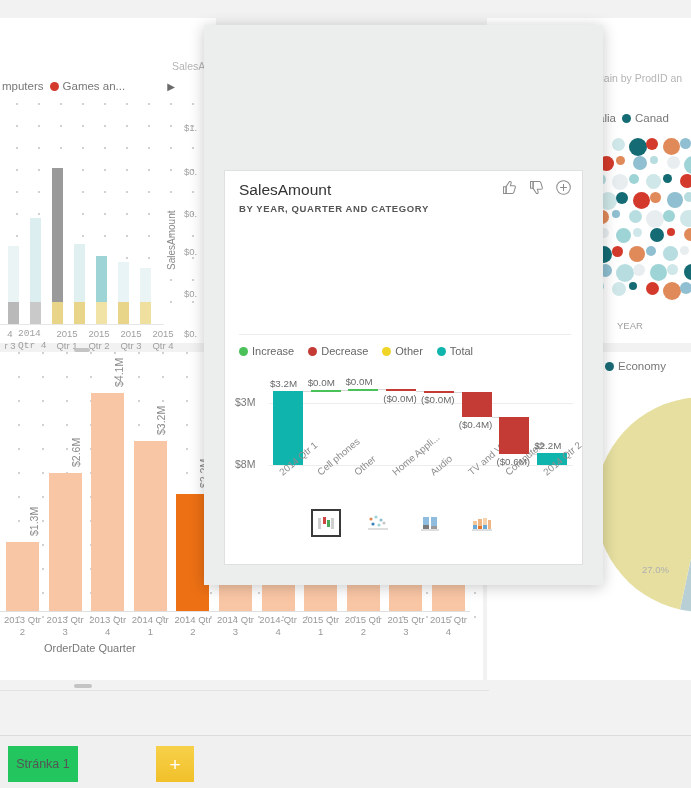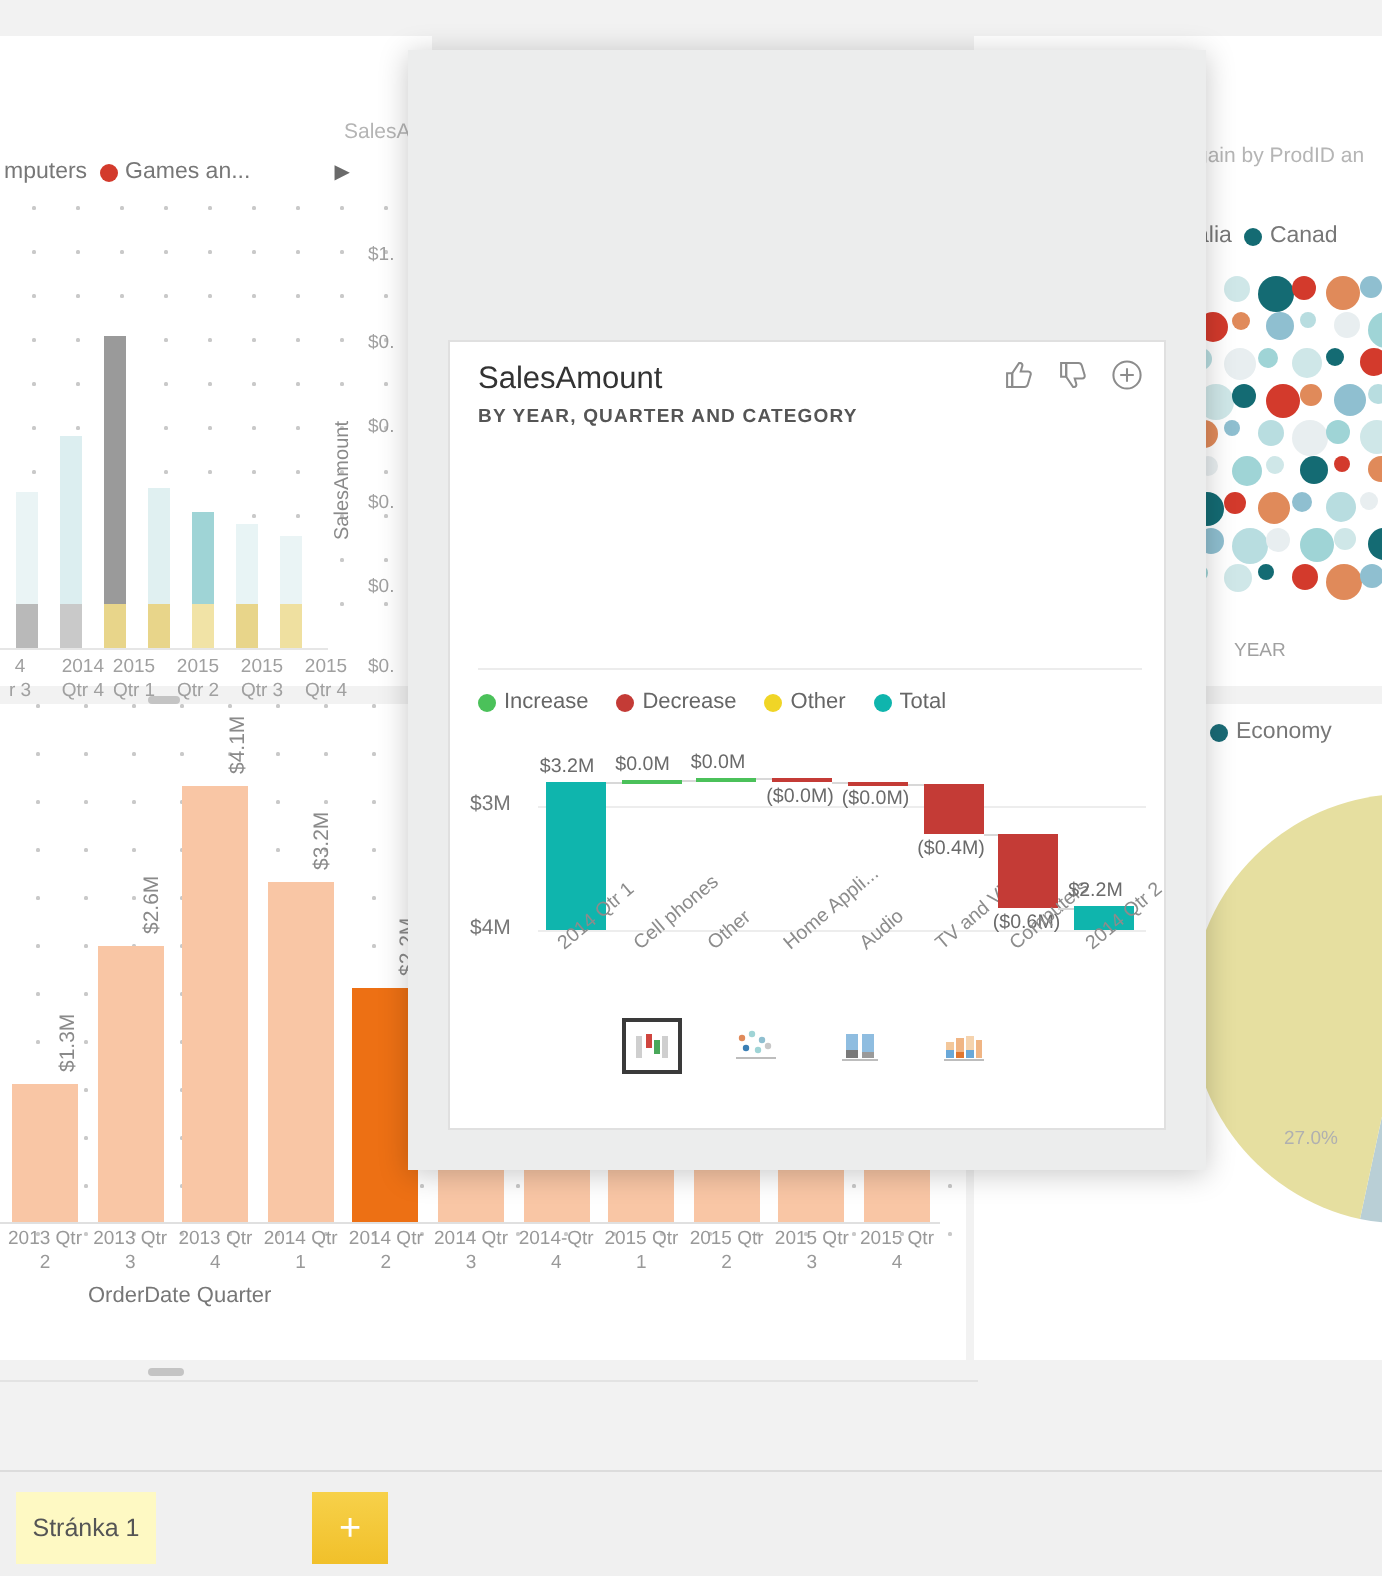--- a/index.html
+++ b/index.html
@@ -87,21 +87,21 @@
 
   .preview-bar { position:absolute; left:0; bottom:0; width:399px; height:33px; background:#eceded;
                  display:flex; align-items:center; gap:8px; padding-left:18px; font-size:13.5px; color:#333; }
   .info-ic { width:16px; height:16px; flex:none; }
   .preview-link { color:#1f45c4; text-decoration:underline; cursor:pointer; }
 
   
   .tabbar { position:absolute; left:0; bottom:0; width:691px; height:53px; background:#f0f0f0; border-top:1px solid #dcdcdc; }
   .tab { position:absolute; top:10px; height:36px; display:flex; align-items:center; justify-content:center;
          font-size:12.5px; color:#666; cursor:pointer; }
-  .tab.active { background:#fef9c3; color:#555; }
+  .tab.active { background:#22c55e; color:#555; }
   .tab-add { position:absolute; top:10px; left:156px; width:38px; height:36px;
              background:linear-gradient(#f7d14a,#f1c02a); display:flex; align-items:center; justify-content:center; cursor:pointer; }
 
   .bubble { position:absolute; border-radius:50%; }
   .pie-wrap { position:absolute; }
 </style>
 </head>
 <body>
 
 <div class="canvas">
@@ -243,21 +243,21 @@
     <span class="axis-tick" style="left:190px; top:104px;">$1.</span>
     <span class="axis-tick" style="left:190px; top:148px;">$0.</span>
     <span class="axis-tick" style="left:190px; top:190px;">$0.</span>
     <span class="axis-tick" style="left:190px; top:228px;">$0.</span>
     <span class="axis-tick" style="left:190px; top:270px;">$0.</span>
     <span class="axis-tick" style="left:190px; top:310px;">$0.</span>
 
     <div style="position:absolute; left:0; top:306px; width:170px; height:1px; background:#e6e6e6;"></div>
 
     <span class="axis-tick" style="left:2px; top:310px; line-height:12px; width:28px; text-align:center;">4<br>r 3</span>
-    <span class="axis-tick" style="left:24px; top:310px; line-height:12px; width:34px; text-align:right;">2014<br>Qtr 4</span>
+    <span class="axis-tick" style="left:24px; top:310px; line-height:12px; width:34px; text-align:left;font-family:Liberation Mono, monospace;">2014<br>Qtr 4</span>
     <span class="axis-tick" style="left:56px; top:310px; line-height:12px; width:34px; text-align:center;">2015<br>Qtr 1</span>
     <span class="axis-tick" style="left:88px; top:310px; line-height:12px; width:34px; text-align:center;">2015<br>Qtr 2</span>
     <span class="axis-tick" style="left:120px; top:310px; line-height:12px; width:34px; text-align:center;">2015<br>Qtr 3</span>
     <span class="axis-tick" style="left:152px; top:310px; line-height:12px; width:34px; text-align:center;">2015<br>Qtr 4</span>
   </div>
 
   <span class="vtitle" style="left:172px; top:60px;">SalesA</span>
 
   <div class="hscroll" style="left:74px; top:348px; width:16px;"></div>
   <div class="hscroll-track" style="left:68px; top:356px; width:28px;"></div>
@@ -677,21 +677,21 @@
             <span>Other</span>
           </span>
           <span style="display: flex; align-items: center; gap: 4px;">
             <span class="legend-dot" style="background:#0fb5ad"></span>
             <span>Total</span>
           </span>
         </div>
 
       <div class="wf" id="wf">
           <div class="wf-gridline" style="left: 36px; top: 94px; width: 304px;"></div>
-          <div class="wf-ylab" style="left: 2px; top: 87px;">$4M</div>
+          <div class="wf-ylab" style="left: 2px; top: 87px;">$8M</div>
           <div class="wf-gridline" style="left: 36px; top: 32.4615px; width: 304px;"></div>
           <div class="wf-ylab" style="left: 2px; top: 25.4615px;">$3M</div>
           <div class="wf-bar" style="left: 39.875px; top: 20.1538px; width: 30px; height: 73.8462px; background: rgb(15, 181, 173);"></div>
           <div class="wf-dl" style="left: 36.875px; top: 7.15385px;">$3.2M</div>
           <div class="wf-xlab" style="left: 43.875px; top: 98px;">2014 Qtr 1</div>
           <div class="wf-bar" style="left: 77.625px; top: 18.9231px; width: 30px; height: 2px; background: rgb(75, 193, 90);"></div>
           <div class="wf-conn" style="left: 69.875px; top: 20.1538px; width: 7.75px;"></div>
           <div class="wf-dl" style="left: 74.625px; top: 5.92308px;">$0.0M</div>
           <div class="wf-xlab" style="left: 81.625px; top: 98px;">Cell phones</div>
           <div class="wf-bar" style="left: 115.375px; top: 18.3077px; width: 30px; height: 2px; background: rgb(75, 193, 90);"></div>

